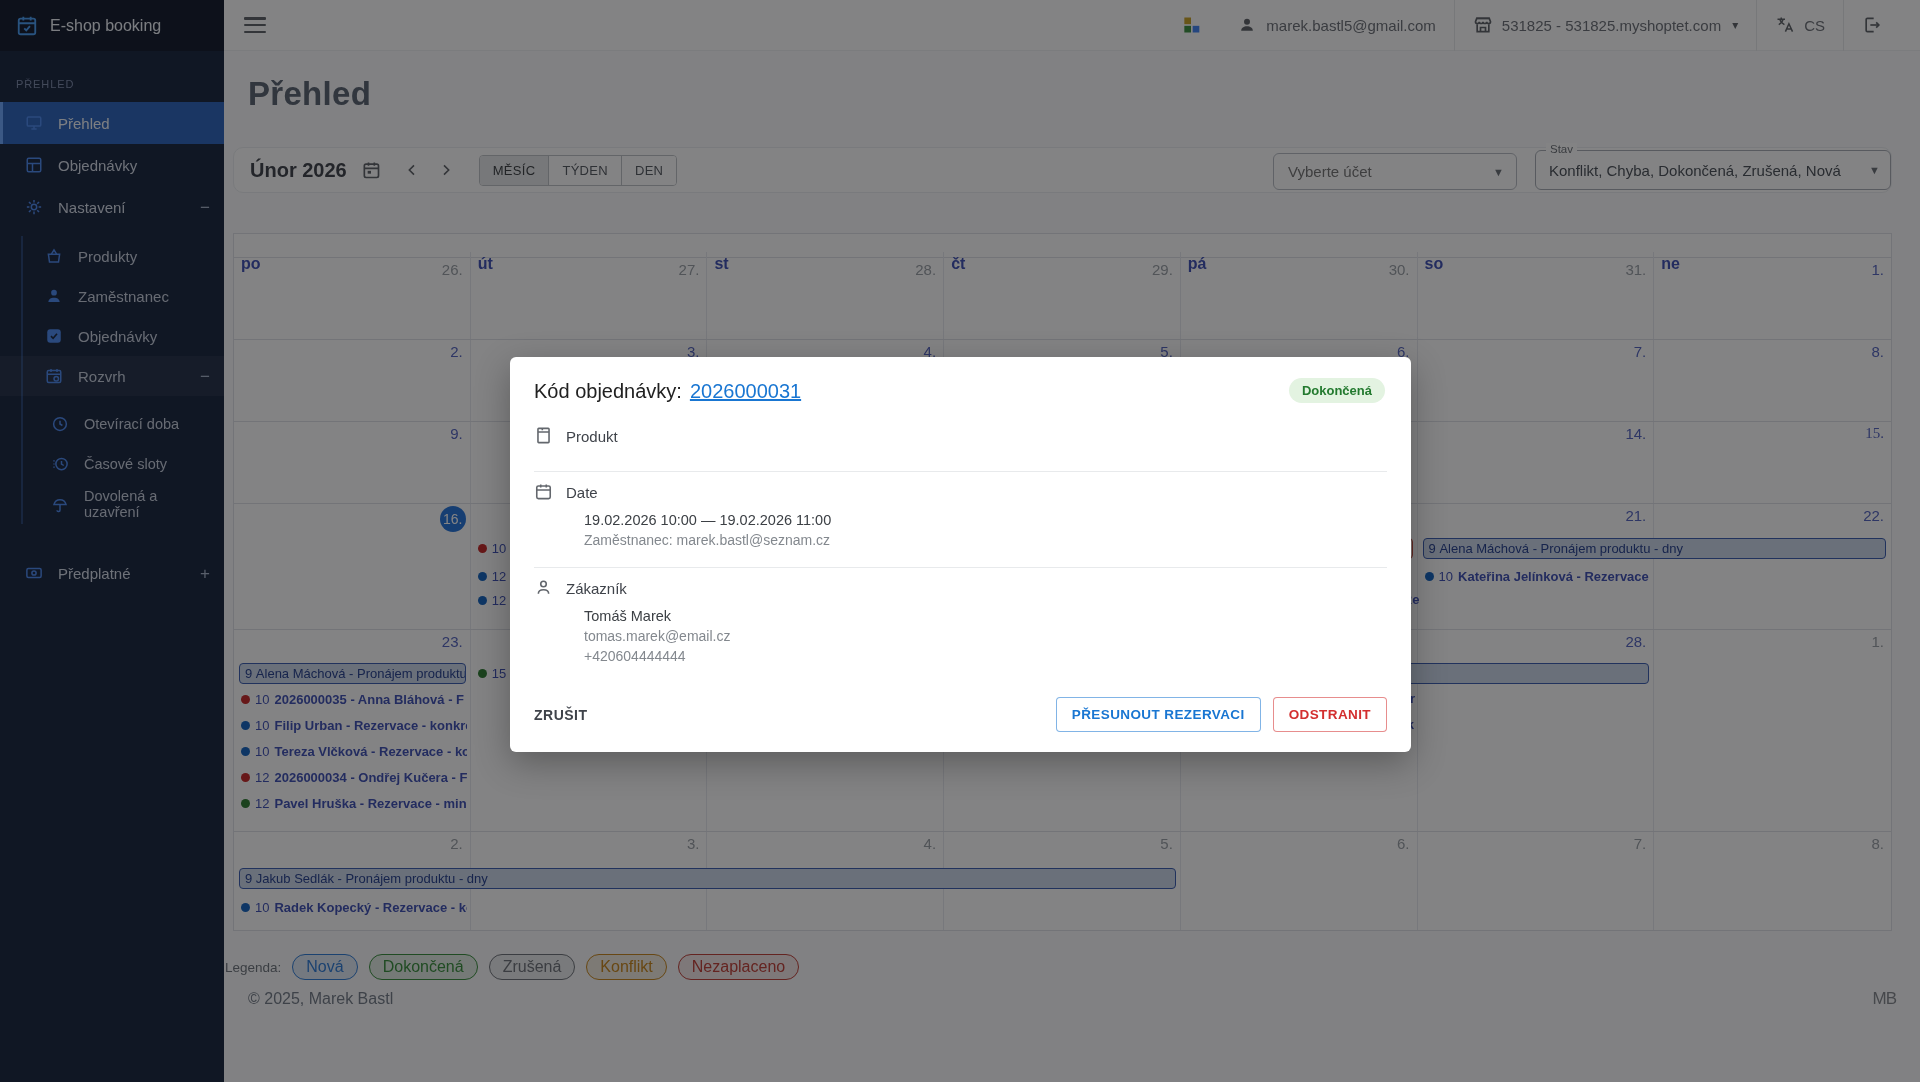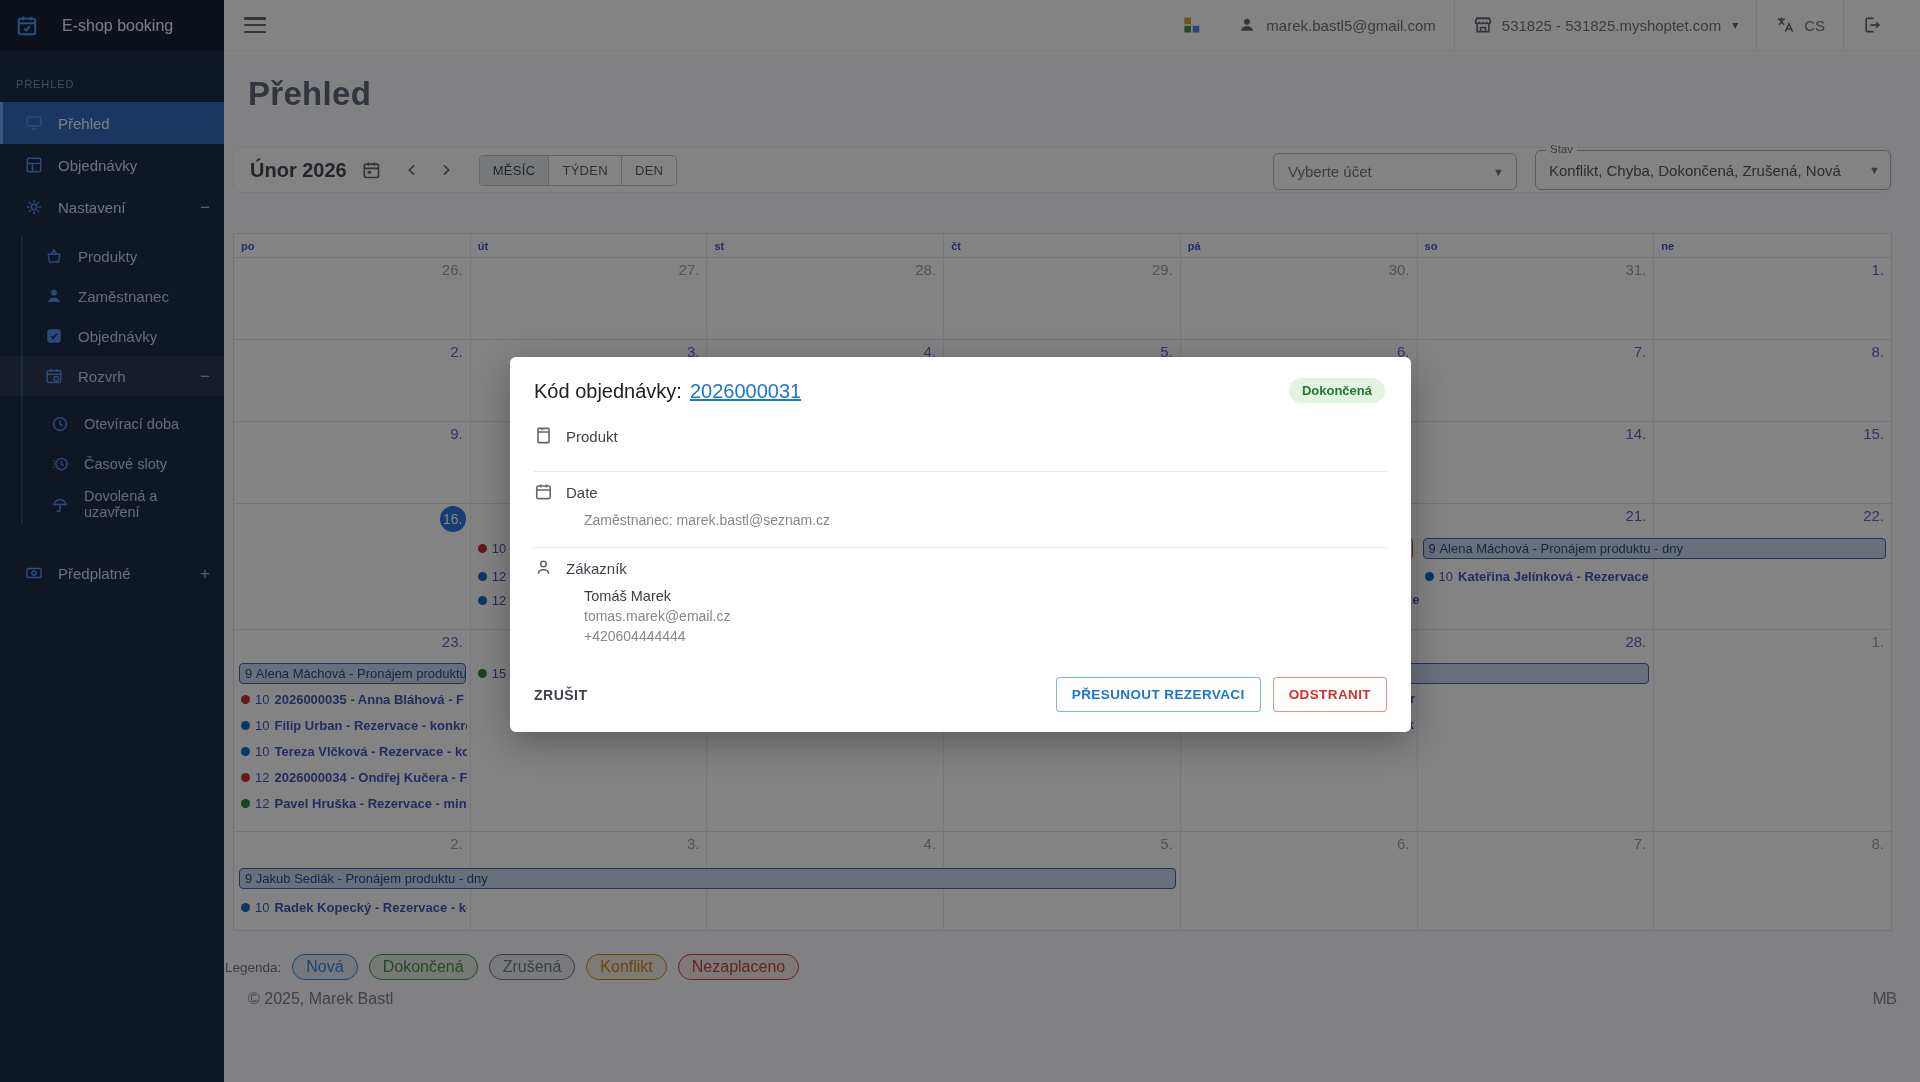--- a/index.html
+++ b/index.html
@@ -6,21 +6,21 @@
   html,body { margin:0; padding:0; }
   body {
     width:1920px; height:1082px; overflow:hidden;
     font-family:"Liberation Sans", sans-serif;
     background:#fafbfc;
   }
   .app { position:relative; width:1920px; height:1082px; }
 
   
   .sidebar { position:absolute; left:0; top:0; width:224px; height:1082px; background:#19263f; z-index:10; }
-  .sb-header { height:51px; display:flex; align-items:center; gap:24px; padding:0 16px; background:#121b2c; }
+  .sb-header { height:51px; display:flex; align-items:center; gap:12px; padding:0 16px; background:#121b2c; }
   .sb-logo { width:22px; height:22px; color:#4a9ef5; display:flex; }
   .sb-title { color:#eef2f8; font-size:16px; }
   .sb-section { color:#7e8cab; font-size:11px; letter-spacing:.9px; padding:27px 16px 12px; }
   .sb-nav { position:relative; }
   .sb-line { position:absolute; left:21px; width:2px; background:rgba(77,138,240,.30); }
   .sb-item { position:relative; display:flex; align-items:center; gap:14px; height:42px; padding:0 14px 0 24px; color:#d5dce8; font-size:15px; cursor:pointer; }
   .sb-item.lvl1 { padding-left:44px; height:40px; color:#c7cfdd; }
   .sb-item.lvl2 { padding-left:50px; height:40px; font-size:14.5px; color:#c7cfdd; }
   .sb-item.gap  { margin-top:8px; }
   .sb-item.biggap { margin-top:28px; }
@@ -58,21 +58,21 @@
 
   .acct-select { position:absolute; right:374px; top:5px; width:244px; height:37px; border:1px solid #b9bdc4; border-radius:6px; display:flex; align-items:center; padding:0 12px 0 14px; color:#757575; font-size:15px; background:#fff; cursor:pointer; }
   .sel-caret { margin-left:auto; color:#6b7076; font-size:11px; }
   .stav { position:absolute; right:0; top:2px; width:356px; height:40px; border:1px solid #a8adb5; border-radius:6px; display:flex; align-items:center; padding:0 10px 0 13px; background:#fff; cursor:pointer; }
   .stav-label { position:absolute; top:-8px; left:10px; font-size:11.5px; color:#6b7076; background:#fff; padding:0 4px; }
   .stav-value { font-size:15px; color:#4b5158; white-space:nowrap; overflow:hidden; flex:1; }
 
   
   .calendar { position:absolute; left:9px; top:182px; width:1659px; background:#fff; border:1px solid #dee0e6; border-bottom:none; }
   .cal-head { position:relative; height:24px; border-bottom:1px solid #dee0e6; }
-  .cal-hcell { position:absolute; top:0; height:24px; font-size:11px; font-weight:bold; color:#3f51b5; padding-left:7px; line-height:24px; border-right:1px solid #e7e9ee; }
+  .cal-hcell { position:absolute; top:18px; height:24px; font-size:16px; font-weight:bold; color:#3f51b5; padding-left:7px; line-height:24px; border-right:1px solid #e7e9ee; }
   .cal-hcell:last-child { border-right:none; }
   .cal-row { position:relative; border-bottom:1px solid #dee0e6; }
   .cal-cell { position:absolute; top:0; height:100%; border-right:1px solid #e7e9ee; }
   .cal-cell.last { border-right:none; }
   .day-num { position:absolute; top:3px; right:7px; font-size:15px; color:#5565c0; }
   .day-num.muted { color:#9aa0a6; }
   .day-num.today { top:2px; right:4px; width:26px; height:26px; border-radius:50%; background:#2574da; color:#fff; text-align:center; line-height:26px; font-size:14px; }
   .ev-bar { position:absolute; height:21px; background:#ccd9ea; border:1px solid #3b5db0; border-radius:4px; font-size:13px; color:#27418f; line-height:19px; padding-left:5px; white-space:nowrap; overflow:hidden; cursor:pointer; }
   .ev-bar .ttl { font-weight:500; }
   .ev-bar.red { background:#f0d9d3; border-color:#bd4b3f; }
@@ -406,21 +406,21 @@
           </div>
           <div class="cal-cell" style="left: 42.8571%; width: 14.2857%;">
             <span class="day-num">12.</span>
           </div>
           <div class="cal-cell" style="left: 57.1429%; width: 14.2857%;">
             <span class="day-num">13.</span>
           </div>
           <div class="cal-cell" style="left: 71.4286%; width: 14.2857%;">
             <span class="day-num">14.</span>
           </div>
-          <div class="cal-cell last" style="left: 85.7143%; width: 14.2857%;">
+          <div class="cal-cell last" style="left: 85.7143%; width: 14.2857%; font-family: Liberation Serif, serif;">
             <span class="day-num">15.</span>
           </div>
         </div>
         <div class="cal-row" style="height: 126px;">
           <div class="cal-cell" style="left: 0%; width: 14.2857%;">
             <span class="day-num today">16.</span>
           </div>
           <div class="cal-cell" style="left: 14.2857%; width: 14.2857%;">
             <span class="day-num">17.</span>
           </div>
@@ -592,20 +592,21 @@
     <div class="m-sec">
       <div class="m-sec-head">
         <span class="m-ic">
           <svg viewBox="0 0 24 24" fill="none" stroke="currentColor" stroke-width="2">
               <rect x="3.5" y="5" width="17" height="16" rx="2"></rect>
               <path d="M3.5 10h17M8.5 3v4M15.5 3v4"></path>
             </svg>
         </span>
         <span class="m-label">Date</span>
       </div>
+      <p class="m-val">19.02.2026 10:00 — 19.02.2026 11:00</p>
       <p class="m-sub">Zaměstnanec: marek.bastl@seznam.cz</p>
     </div>
     <hr class="m-div">
 
     <div class="m-sec">
       <div class="m-sec-head">
         <span class="m-ic">
           <svg viewBox="0 0 24 24" fill="none" stroke="currentColor" stroke-width="2">
               <circle cx="12" cy="7.5" r="3.5"></circle>
               <path d="M5.5 20c0-3.4 3-5.2 6.5-5.2s6.5 1.8 6.5 5.2"></path>

